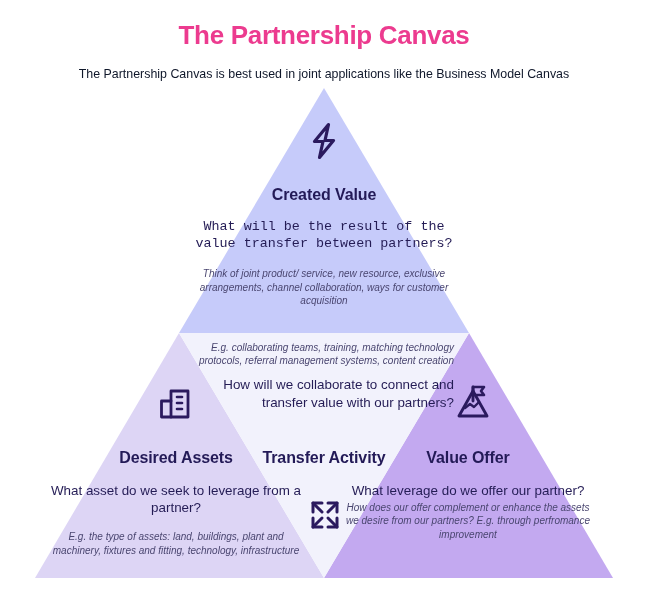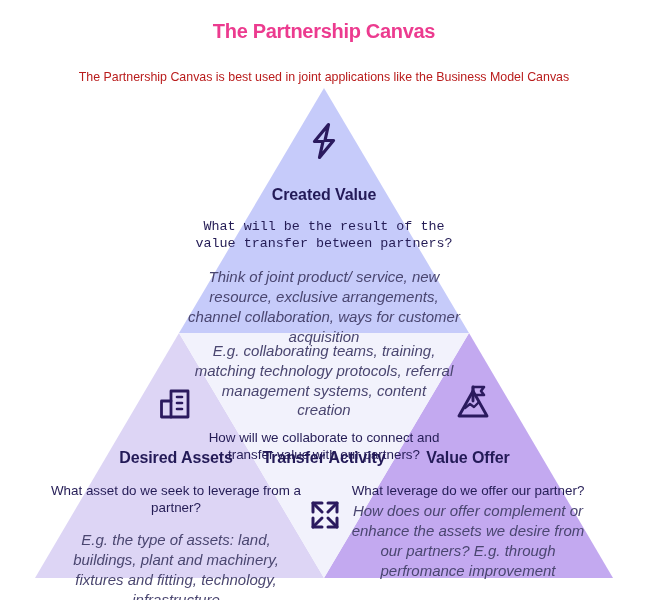--- a/index.html
+++ b/index.html
@@ -25,31 +25,31 @@
   .header {
     position: absolute;
     top: 0;
     left: 0;
     width: 648px;
     text-align: center;
   }
   .page-title {
     margin: 0;
     padding-top: 20px;
-    font-size: 20px;
+    font-size: 26px;
     font-weight: bold;
     letter-spacing: -0.3px;
     color: #ec3b8f;
     font-family: "Liberation Sans", sans-serif;
   }
   .page-subtitle {
-    margin: 16px;
+    margin: 5px;
     padding-top: 11px;
     font-size: 12.4px;
-    color: #b91c1c;
+    color: #0f172a;
     font-family: "Liberation Sans", sans-serif;
   }
 
   
   .diagram {
     position: absolute;
     left: 0;
     top: 0;
     width: 648px;
     height: 600px;
@@ -75,40 +75,41 @@
     color: #231a57;
     letter-spacing: -0.1px;
   }
   .blk-question {
     font-size: 13.4px;
     font-weight: normal;
     color: #241c55;
     line-height: 1.28;
   }
   .blk-hint {
-    font-size: 15px;
+    font-size: 10px;
     font-style: italic;
     color: #4a4670;
     line-height: 1.32;
   }
 
   
   #block-created-value {
     left: 184px;
     top: 186px;
     width: 280px;
   }
   #block-created-value .blk-question { margin-top: 14px; font-family: Liberation Mono, monospace; }
   #block-created-value .blk-hint { margin-top: 15px; }
 
   
   #block-transfer-top {
     left: 194px;
     top: 341px;
     width: 260px;
+    text-align: right;
   }
   #block-transfer-top .blk-question { margin-top: 9px; }
   #block-transfer-activity-title {
     left: 224px;
     top: 449px;
     width: 200px;
   }
 
   
   #block-desired-assets {

